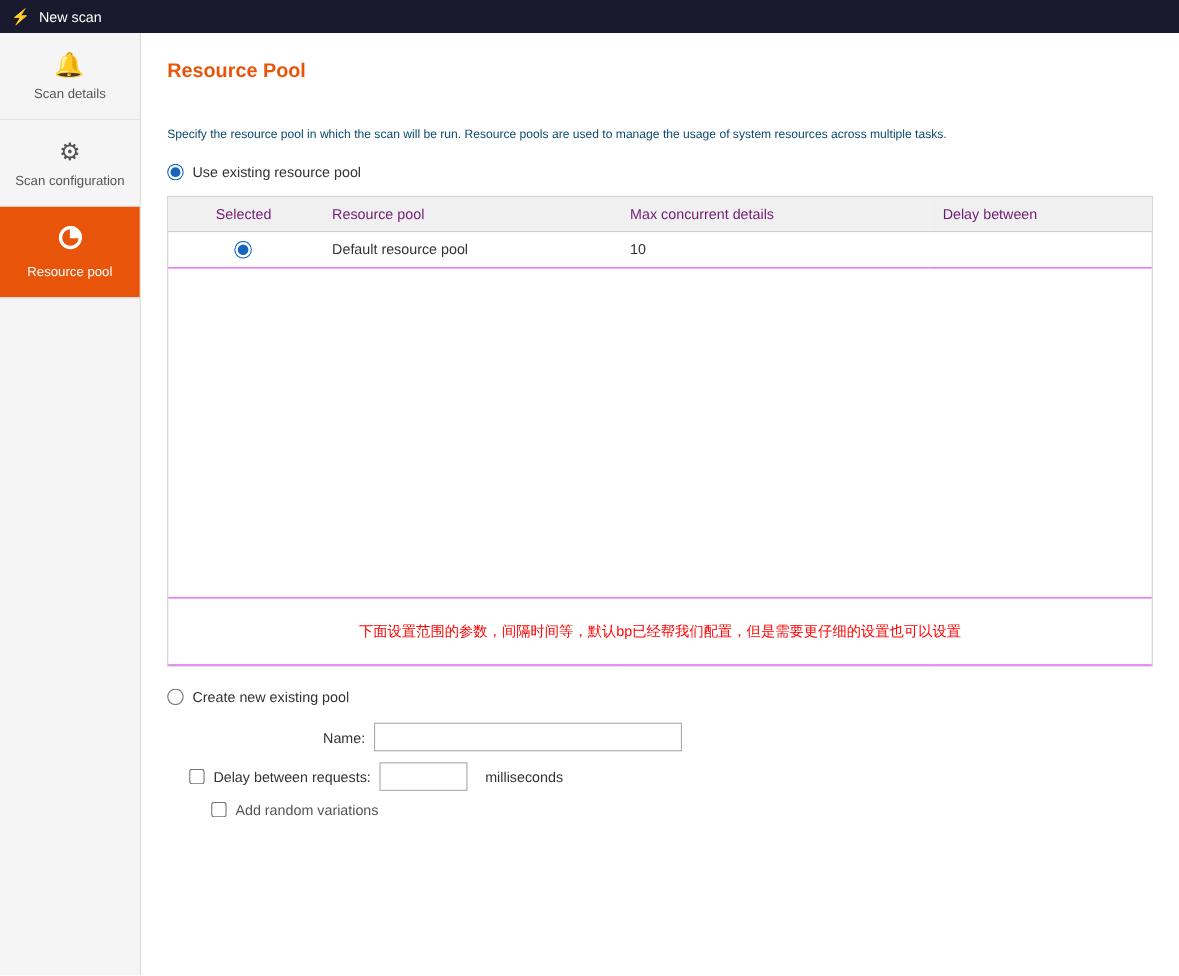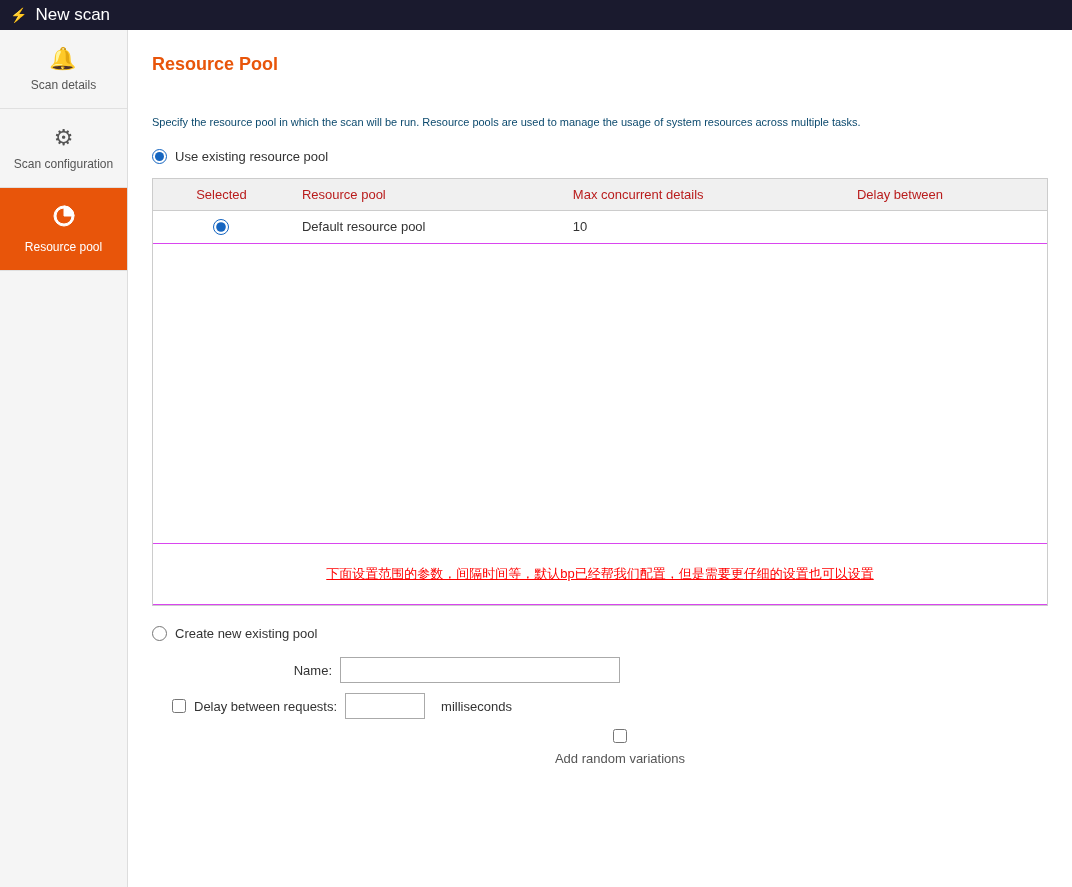--- a/index.html
+++ b/index.html
@@ -14,21 +14,21 @@
       padding: 0 10px;
       gap: 8px;
       flex-shrink: 0;
     }
     .top-bar-icon {
       color: #a78bfa;
       font-size: 14px;
     }
     .top-bar-title {
       color: #fff;
-      font-size: 17px;
+      font-size: 13px;
     }
 
     
     .main-layout {
       display: flex;
       flex: 1;
       overflow: hidden;
     }
 
     
@@ -110,21 +110,21 @@
       width: 100%;
       border-collapse: collapse;
       font-size: 13px;
     }
     .resource-table th {
       background: #f0f0f0;
       border-bottom: 1px solid #ccc;
       padding: 8px 12px;
       text-align: left;
       font-weight: normal;
-      color: #b91c1c;
+      color: #701a75;
     }
     .resource-table td {
       padding: 8px 12px;
       border-bottom: 1px solid #d946ef;
       vertical-align: middle;
     }
     .resource-table th.center,
     .resource-table td.center {
       text-align: center;
     }
@@ -140,21 +140,20 @@
       height: 16px;
     }
 
     
     .table-note {
       color: red;
       font-size: 13px;
       padding: 12px;
       text-align: center;
       line-height: 1.6;
-      text-decoration: underline;
     }
 
     
     .empty-rows {
       height: 300px;
     }
 
     
     .bottom-section {
       max-width: 900px;
@@ -212,25 +211,24 @@
     .checkbox-label {
       font-size: 13px;
     }
     .ms-label {
       font-size: 13px;
       margin-left: 8px;
     }
 
     .add-variation-row {
       display: flex;
-      align-items: center;
+      align-items: flex-start;
       gap: 8px;
       padding-left: 40px;
       margin-top: 4px;
-      flex-direction: column;
     }
     .add-variation-row input[type="checkbox"] {
       width: 14px;
       height: 14px;
     }
     .add-variation-label {
       font-size: 13px;
       color: #555;
     }
   </style>

